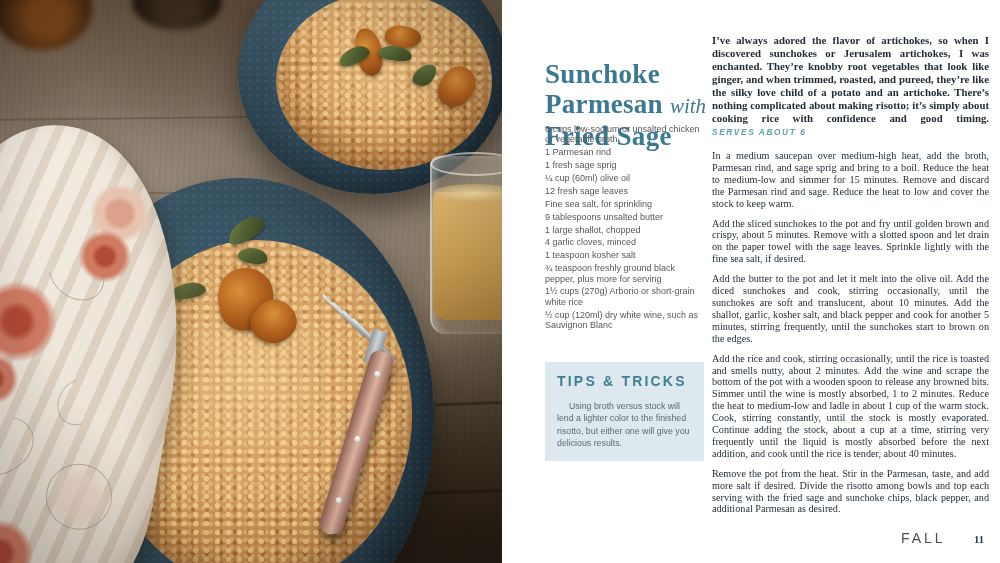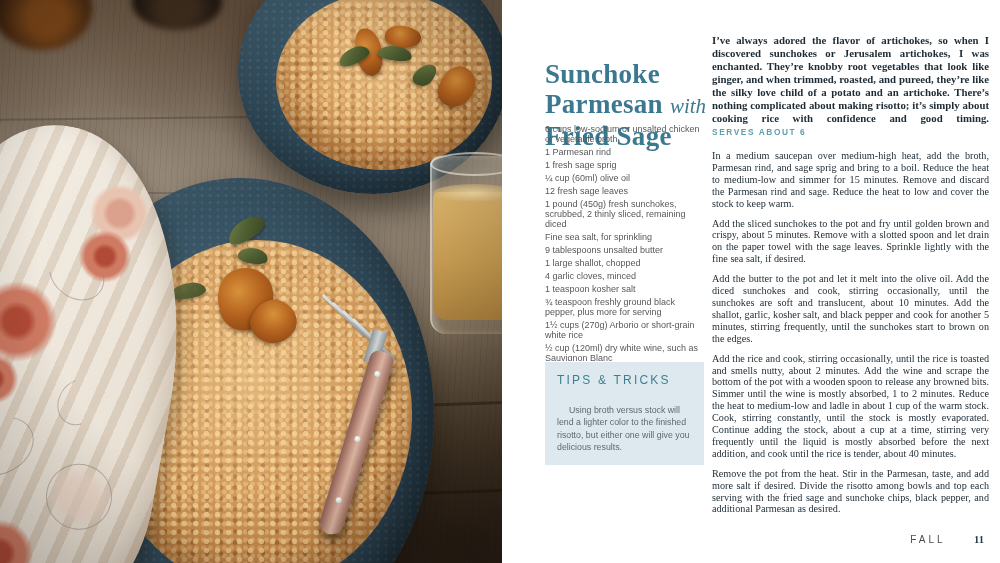--- a/index.html
+++ b/index.html
@@ -84,33 +84,33 @@
   .title { position:absolute; left:43px; top:30px; width:165px;
     font-family:"Liberation Serif", serif; font-weight:600; color:#3b7990;
     font-size:27px; line-height:30px; letter-spacing:.3px;margin-top:29px; }
   .title em { font-style:italic; font-weight:500; font-size:21px; letter-spacing:0; }
 
   .ingredients { position:absolute; left:43px; top:124px; width:160px; height:237px; overflow:hidden;
     list-style:none; color:#57585a; font-size:9px; line-height:10.3px; }
   .ingredients li { margin-bottom:2.6px; }
 
   .tips { position:absolute; left:43px; top:362px; width:159px; background:#dde9ee; padding:11px 10px 12px 12px; }
-  .tips h3 { color:#3f7f91; font-size:12px; letter-spacing:2.2px; font-weight:normal; margin-bottom:17px; }
+  .tips h3 { color:#3f7f91; font-size:14px; letter-spacing:2.2px; font-weight:bold; margin-bottom:11px; }
   .tips p { color:#5c6a70; font-size:8.8px; line-height:12.3px; }
   .tips p.indent { text-indent:12px; }
 
   .bodycol { position:absolute; left:210px; top:34px; width:277px; height:490px; overflow:hidden;
     font-family:"Liberation Serif", serif; color:#233039; }
   .intro { font-size:10.8px; line-height:13px; font-weight:bold; color:#1d2b35; text-align:justify; margin-bottom:11px; }
   .serves { font-family:"Liberation Sans", sans-serif; font-size:8.3px; font-weight:bold;
-    letter-spacing:1.6px; color:#5d9fae; white-space:nowrap; }
+    letter-spacing:1.6px; color:#5d9fae; white-space:nowrap;font-style:italic; }
   .step { font-size:10.2px; line-height:11.9px; text-align:justify; margin-bottom:8px; }
 
   .footer { position:absolute; right:16px; top:529px; }
-  .footer .section { font-size:10px; letter-spacing:3px; color:#4c4c4c; }
+  .footer .section { font-size:14px; letter-spacing:3px; color:#4c4c4c; }
   .footer .pagenum { font-family:"Liberation Serif", serif; font-size:10.5px; font-weight:bold; color:#1d3a47; margin-left:24px; }
 </style>
 </head>
 <body>
 
 <div class="spread">
 
   <div class="photo">
     <div class="wood"></div>
     <div class="plank" style="left:0;top:116px;width:502px;height:2px;transform:rotate(-.6deg);opacity:.5"></div>
@@ -174,21 +174,20 @@
   <div class="page">
 
     <h1 class="title"><span>Sunchoke</span><br><span>Parmesan</span> <em>with</em><br><span>Fried Sage</span></h1>
 
     <ul class="ingredients">
       <li>6 cups low-sodium or unsalted chicken or vegetable broth</li>
       <li>1 Parmesan rind</li>
       <li>1 fresh sage sprig</li>
       <li>¼ cup (60ml) olive oil</li>
       <li>12 fresh sage leaves</li>
-      <li>1 pound (450g) fresh sunchokes, scrubbed, 2 thinly sliced, remaining diced</li>
       <li>Fine sea salt, for sprinkling</li>
       <li>9 tablespoons unsalted butter</li>
       <li>1 large shallot, chopped</li>
       <li>4 garlic cloves, minced</li>
       <li>1 teaspoon kosher salt</li>
       <li>¾ teaspoon freshly ground black pepper, plus more for serving</li>
       <li>1½ cups (270g) Arborio or short-grain white rice</li>
       <li>½ cup (120ml) dry white wine, such as Sauvignon Blanc</li>
 
     </ul>

